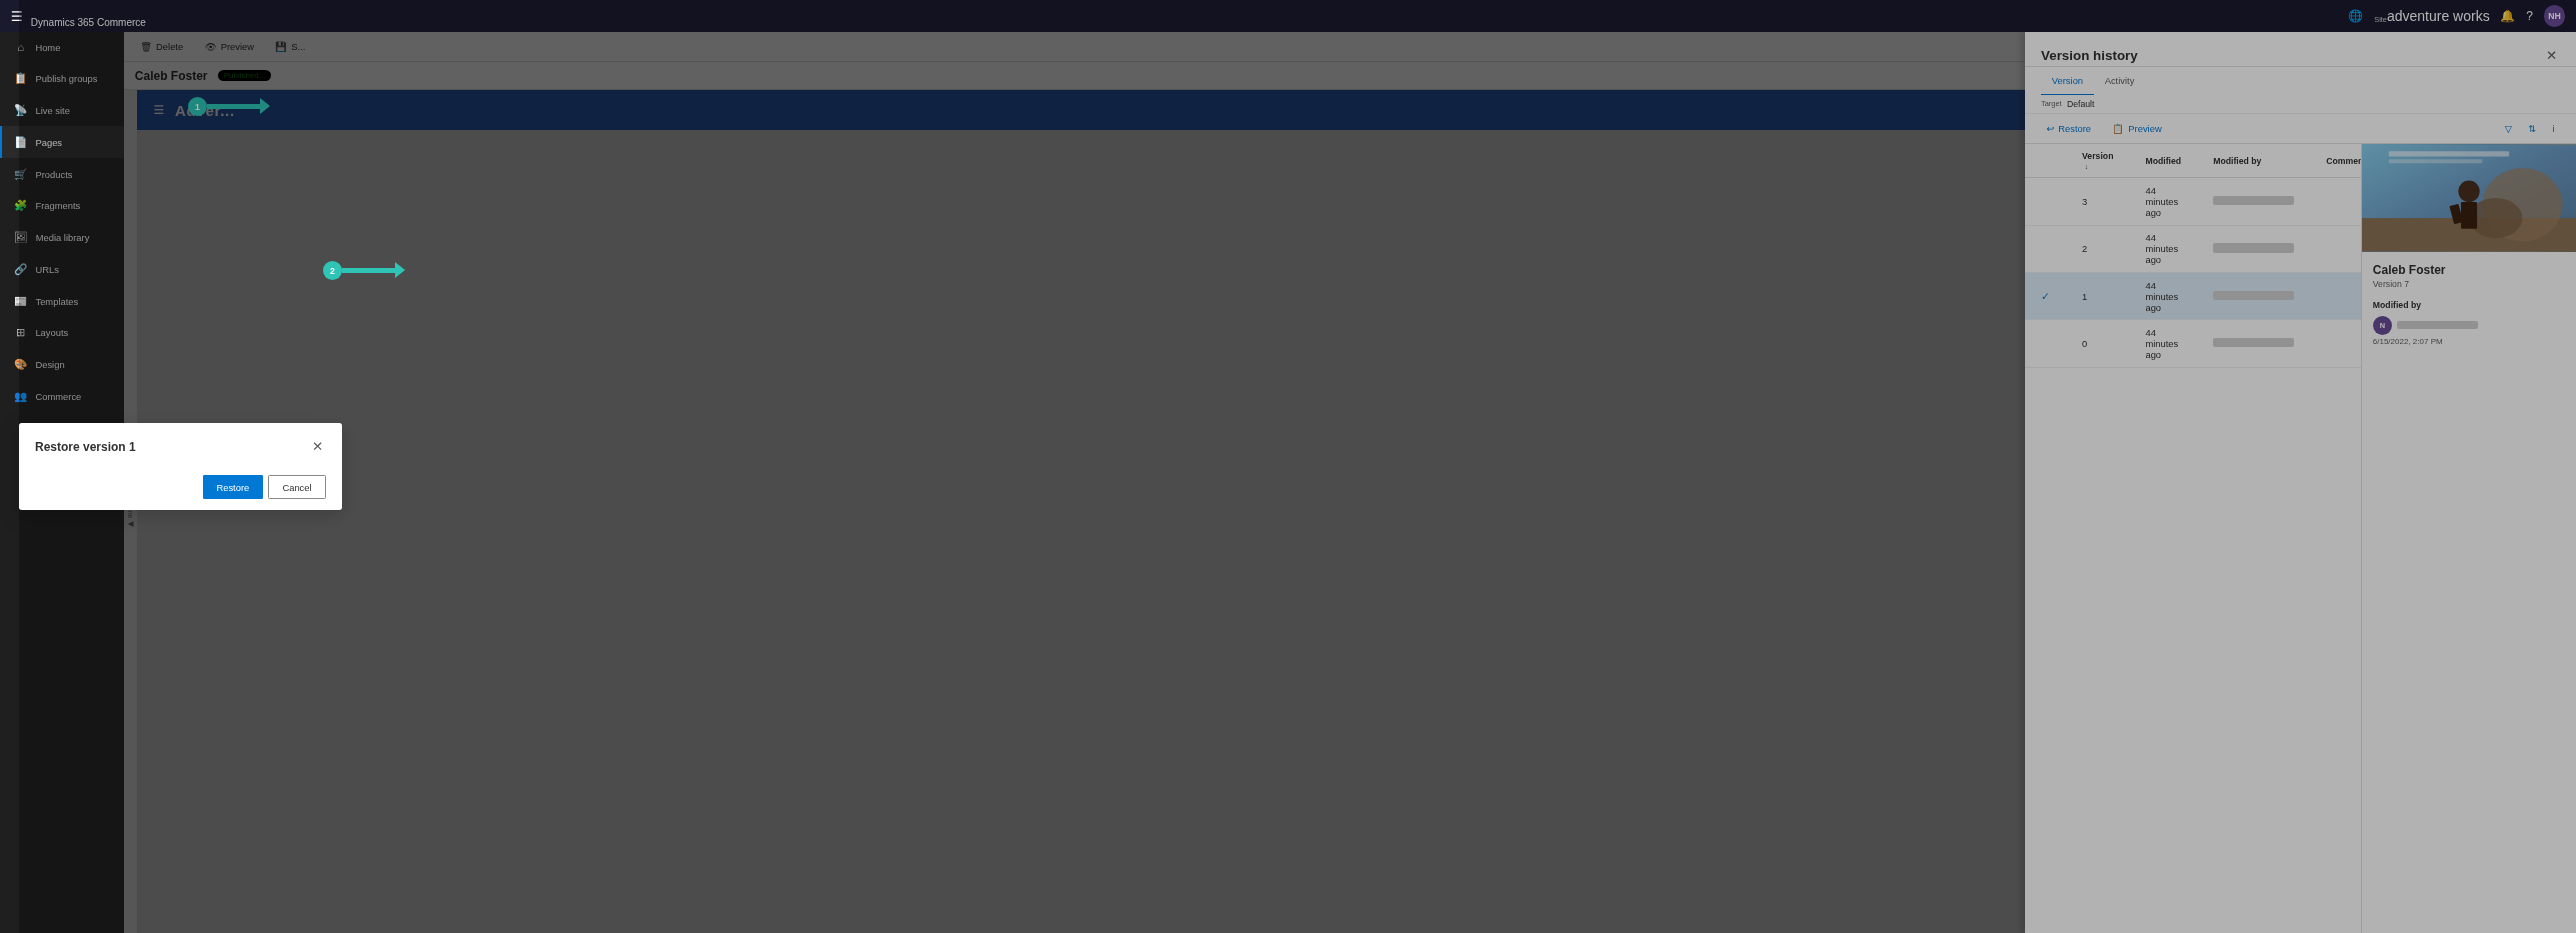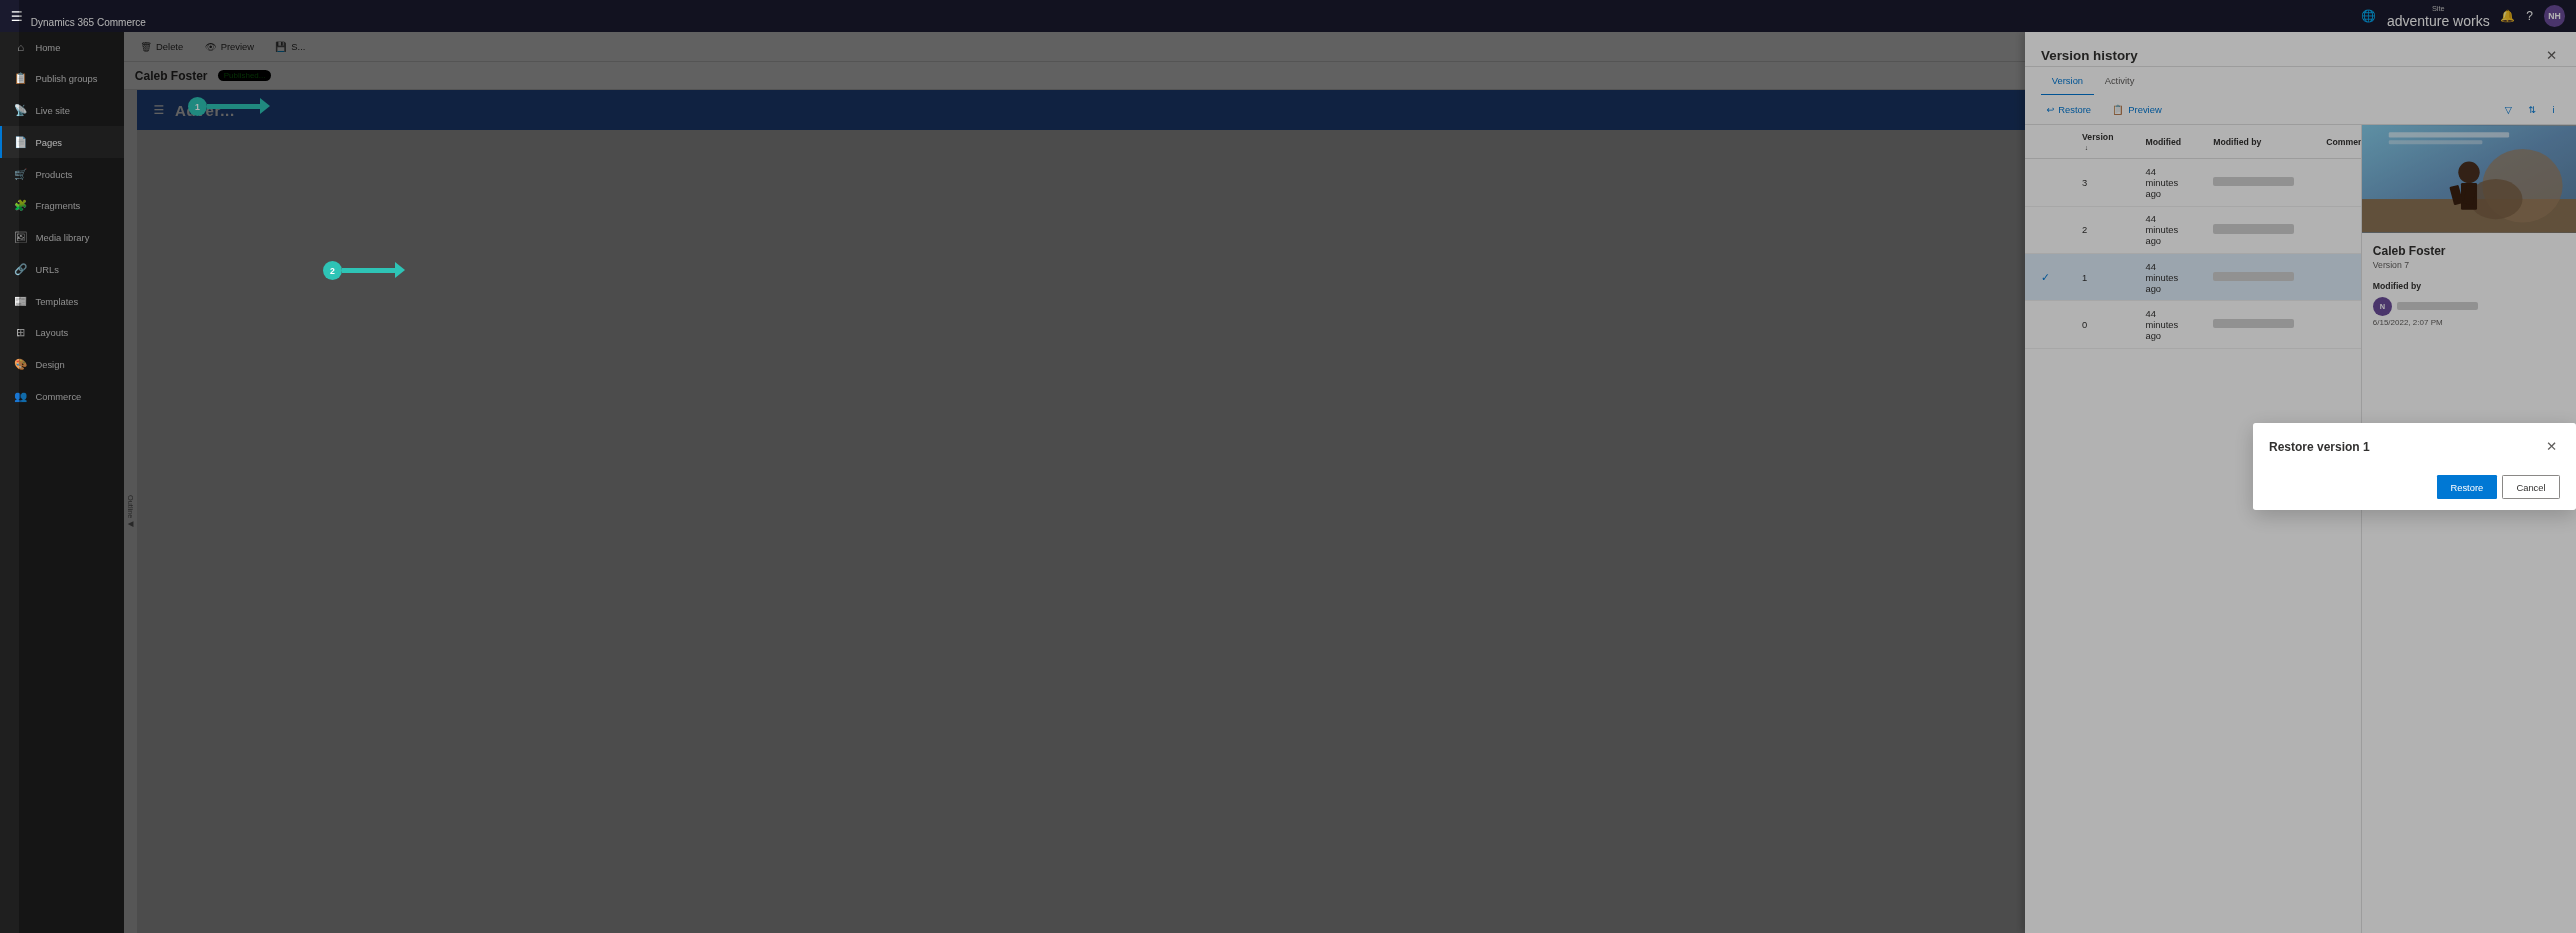--- a/index.html
+++ b/index.html
@@ -8,21 +8,21 @@
     
     .top-nav {
       display: flex; align-items: center; justify-content: space-between;
       background: #1a1a2e; color: white; height: 32px; padding: 0 10.8px;
       position: fixed; top: 0; left: 0; right: 0; z-index: 100;
     }
     .top-nav-left { display: flex; align-items: center; gap: 8px; }
     .top-nav-title { font-size: 10px; font-weight: 400; color: white; margin-top: 12px; }
     .top-nav-right { display: flex; align-items: center; gap: 10.8px; }
     .nav-icon-btn { background: none; border: none; color: white; cursor: pointer; font-size: 12px; }
-    .site-info { display: flex; flex-direction: column; align-items: center; }
+    .site-info { display: flex; flex-direction: row; align-items: flex-end; }
     .site-label { font-size: 7.4px; color: #ccc; }
     .site-name { font-size: 14px; color: white; }
     .avatar { width: 21.5px; height: 21.5px; border-radius: 50%; background: #6b4c9a; color: white; display: flex; align-items: center; justify-content: center; font-size: 8.7px; font-weight: 600; }
     .hamburger { background: none; border: none; color: white; cursor: pointer; font-size: 13.4px; }
 
     
     .sidebar {
       position: fixed; top: 32px; left: 0; bottom: 0; width: 124px;
       background: #1f1f1f; color: #ccc; display: flex; flex-direction: column;
       z-index: 90; overflow-y: auto;
@@ -146,21 +146,21 @@
       background: white; padding: 6.7px 10.8px; display: flex; align-items: center; gap: 10.8px;
       border-bottom: 0.7px solid #ddd;
     }
     .page-title { font-size: 12px; font-weight: 600; color: #323130; }
     .status-badge { font-size: 8px; color: #107c10; background: #000000; padding: 1.3px 5.4px; border-radius: 8px; }
 
     
     .modal-overlay {
       position: fixed; top: 0; left: 0; right: 0; bottom: 0;
       background: rgba(0,0,0,0.3); z-index: 200;
-      display: flex; align-items: center; justify-content: flex-end; margin-left: 19px;
+      display: flex; align-items: center; justify-content: flex-start; margin-left: 19px;
     }
     .modal {
       background: white; border-radius: 2.7px; width: 323px;
       box-shadow: 0 5.4px 21.5px rgba(0,0,0,0.2); padding: 0; overflow: hidden;
     }
     .modal-header {
       display: flex; align-items: center; justify-content: space-between;
       padding: 13.4px 16px 8px;
     }
     .modal-title { font-size: 12px; font-weight: 600; color: #323130; }
@@ -316,20 +316,24 @@
     <span class="version-panel-title">Version history</span>
     <button class="close-btn">✕</button>
   </div>
   <div class="version-tabs">
     <div class="version-tab active">
       <span>Version</span>
     </div>
     <div class="version-tab">
       <span>Activity</span>
     </div>
+  </div>
+  <div class="target-badge-container">
+    <span class="target-label">Target</span>
+    <span class="target-value">Default</span>
   </div>
   <div class="version-toolbar">
     <div class="version-toolbar-left">
       <button class="version-toolbar-btn">
         <span>↩</span>
         <span>Restore</span>
       </button>
       <button class="version-toolbar-btn">
         <span>📋</span>
         <span>Preview</span>

